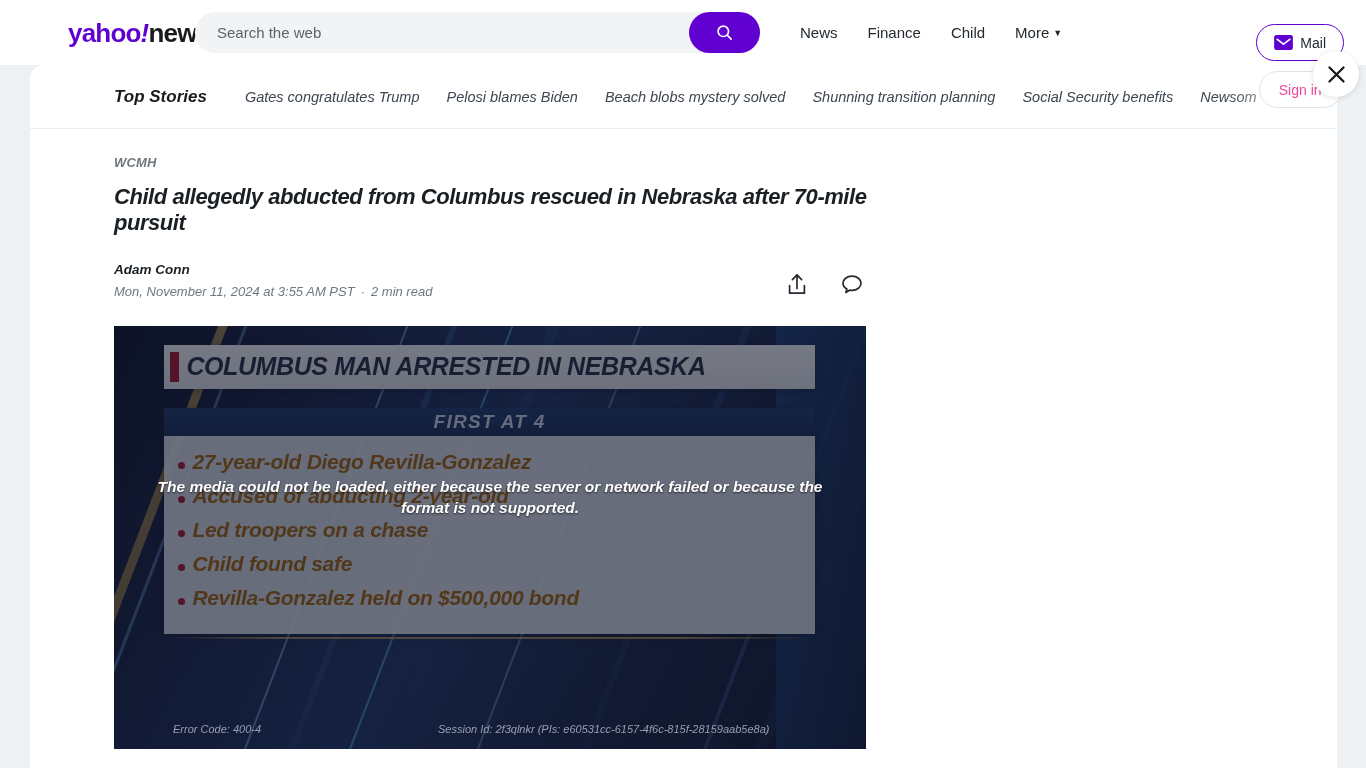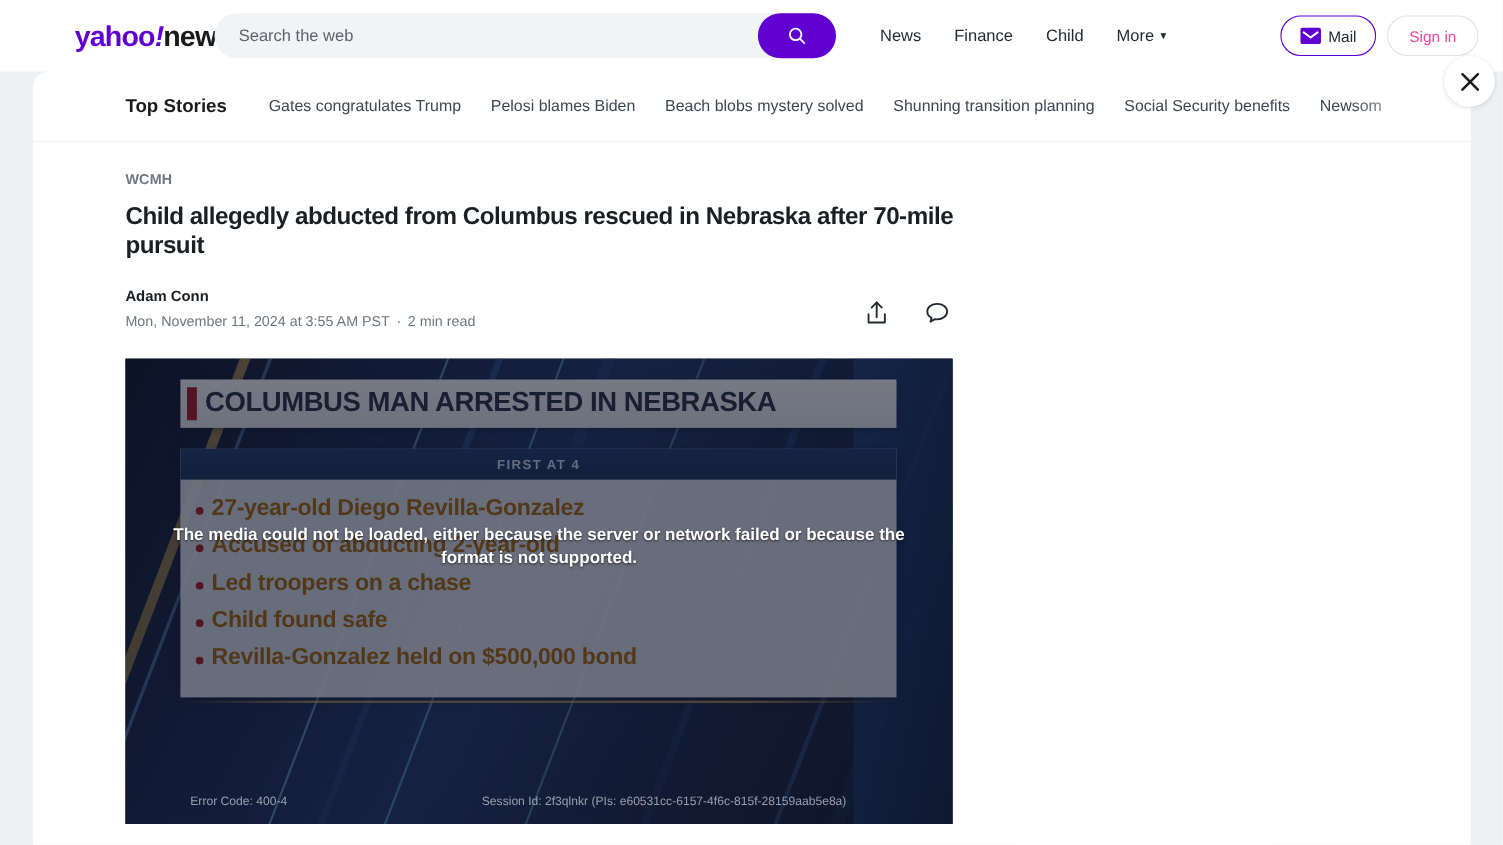--- a/index.html
+++ b/index.html
@@ -90,24 +90,25 @@
     display: inline-block;
     margin-left: 4px;
     font-size: 9px;
     color: #232a31;
     vertical-align: 2px;
   }
 
   .topright {
     position: absolute;
     right: 22px;
-    top: 14px;
+    top: 24px;
     display: flex;
     align-items: center;
     gap: 10px;
+    flex-direction: column;
   }
   .mailbtn {
     height: 37px;
     padding: 0 17px;
     border: 1px solid #6001d2;
     border-radius: 19px;
     background: #fff;
     display: flex;
     align-items: center;
     gap: 7px;
@@ -131,20 +132,21 @@
     position: absolute;
     left: 30px;
     top: 65px;
     width: 1307px;
     height: 703px;
     background: #ffffff;
     border-top-left-radius: 14px;
     border-top-right-radius: 14px;
     overflow: hidden;
     z-index: 10;
+    font-style: italic;
   }
 
   .closebtn {
     position: absolute;
     right: 7px;
     top: 51px;
     width: 46px;
     height: 46px;
     border-radius: 50%;
     background: #ffffff;
@@ -316,21 +318,21 @@
   }
   .lt-strip {
     background: linear-gradient(to bottom,#1d3567,#16294f);
     height: 28px;
     display: flex;
     align-items: center;
     justify-content: center;
   }
   .lt-strip span {
     color: #c9d3e4;
-    font-size: 12px;
+    font-size: 19px;
     font-weight: bold;
     letter-spacing: 1.3px;
     text-align: right;
   }
   .lt-bullets { padding: 14px 0 0 14px; }
   .lt-bullet {
     display: flex;
     align-items: baseline;
     margin-bottom: 10px;
   }

